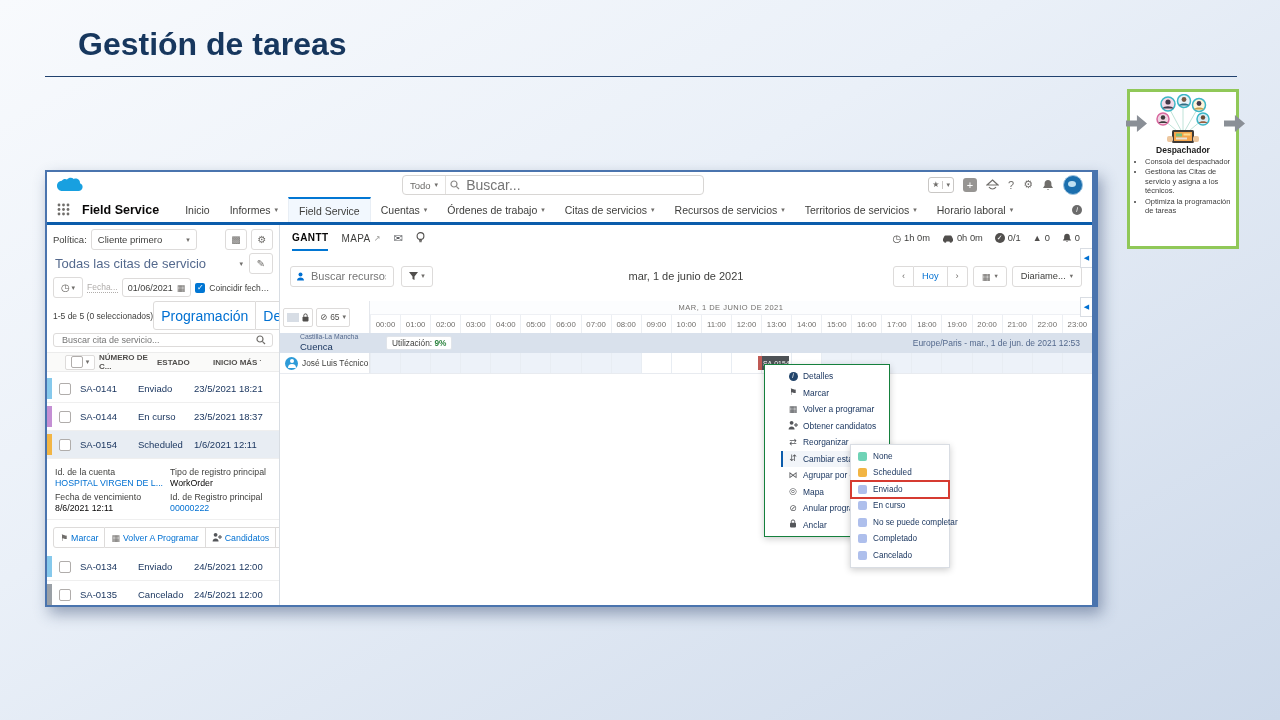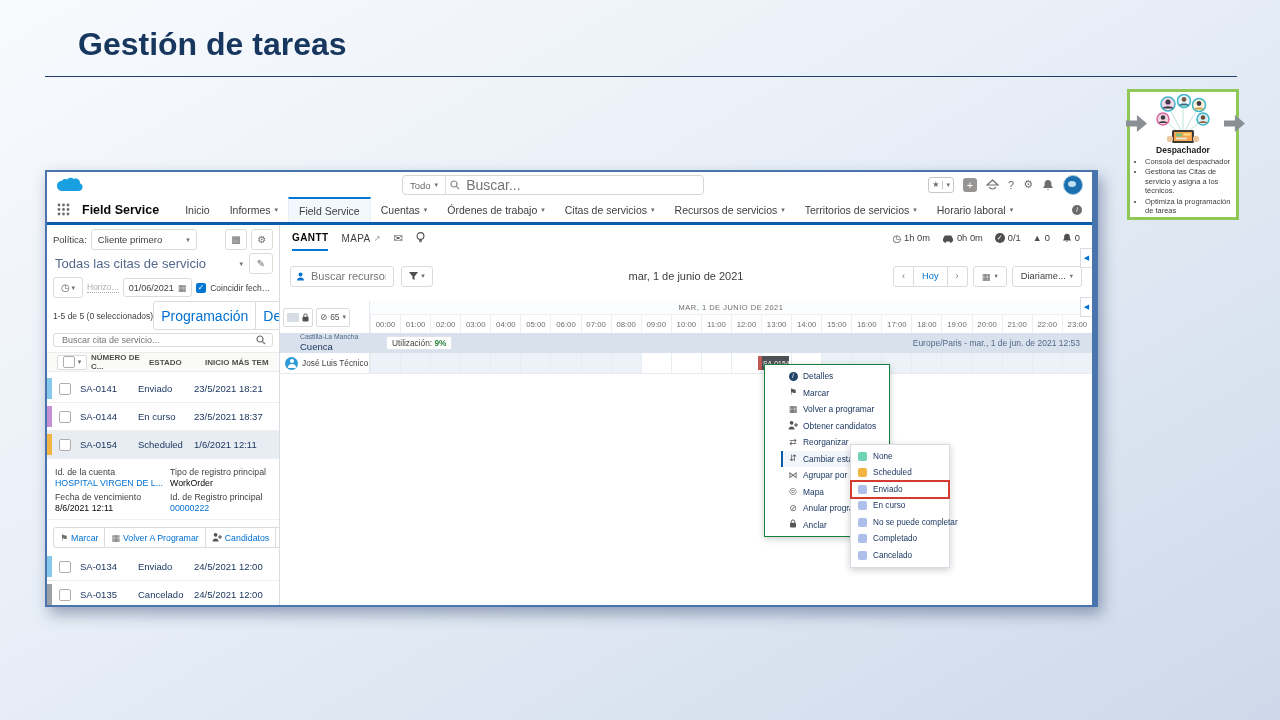--- a/index.html
+++ b/index.html
@@ -2,21 +2,21 @@
 <html><head>
 <meta charset="utf-8">
 <style>
   html,body{margin:0;padding:0;}
   .slide{position:relative;width:1280px;height:720px;overflow:hidden;
     background:linear-gradient(150deg,#f8fafd 0%,#eaf0f8 40%,#cdd9ea 100%);
     font-family:"Liberation Sans","DejaVu Sans",sans-serif;}
   
   .slide-title{position:absolute;left:78px;top:26px;font-size:32px;font-weight:bold;color:#17375e;}
   .slide-rule{position:absolute;left:45px;top:76px;width:1192px;border-top:1.5px solid #20416e;}
-  .sidecard{position:absolute;left:1127px;top:89px;width:112px;height:131px;background:#fff;
+  .sidecard{position:absolute;left:1127px;top:89px;width:112px;height:160px;background:#fff;
     border:3px solid #90c858;box-sizing:border-box;padding:2px 5px;z-index:2;}
   .sc-illu{display:block;margin:0 auto;}
   .sc-title{text-align:center;font-size:8.5px;font-weight:bold;color:#222;margin:1px 0 2px;}
   .sc-bullets{margin:0;padding-left:10px;font-size:7.5px;color:#404040;line-height:1.25;}
   .sc-bullets li{margin-bottom:1px;}
   .blockarrow{position:absolute;width:21px;height:17px;background:#8a8f96;z-index:3;
     clip-path:polygon(0 32%,52% 32%,52% 0,100% 50%,52% 100%,52% 68%,0 68%);}
   
   .window{position:absolute;left:45px;top:170px;width:1053px;height:437px;background:#fff;
     border:2px solid #4a74ae;border-right-width:6px;box-sizing:border-box;
@@ -67,21 +67,21 @@
   .chklabel{font-size:8.5px;color:#3e3e3c;white-space:nowrap;overflow:hidden;text-overflow:ellipsis;}
   .count{font-size:8.5px;color:#3e3e3c;flex:1;white-space:nowrap;}
   .pbtn{height:19px;border:1px solid #dddbda;background:#fff;color:#0070d2;font-size:14px;
     display:flex;align-items:center;padding:4px 7px;white-space:nowrap;}
   .pbtn.first{border-radius:3px 0 0 3px;}
   .pbtn.mid{border-left:0;}
   .searchbox{height:19px;border:1px solid #dddbda;border-radius:3px;display:flex;align-items:center;
     padding:0 6px;gap:4px;}
   .searchbox input{flex:1;border:0;outline:0;font-size:9px;color:#3e3e3c;min-width:0;font-family:inherit;}
   .thead{display:flex;align-items:center;height:18px;background:#fafaf9;border-top:1px solid #ececec;
-    border-bottom:1px solid #ececec;font-size:8px;font-weight:bold;color:#514f4d;margin:2px -6px 0;padding:0 10px;}
+    border-bottom:1px solid #ececec;font-size:8px;font-weight:bold;color:#514f4d;margin:2px -6px 0;padding:0 18px;}
   .cbsel{width:28px;height:13px;border:1px solid #dddbda;border-radius:2px;display:flex;align-items:center;
     justify-content:center;gap:3px;background:#fff;margin-right:4px;}
   .cbsel .cb{margin:0;}
   .th1{width:58px;} .th2{width:56px;} .th3{flex:1;white-space:nowrap;overflow:hidden;}
   .sa-row{display:flex;align-items:center;height:27px;border-bottom:1px solid #efefef;
     font-size:9.5px;color:#16325c;margin:0 -6px;padding:0 6px 0 0;}
   .sa-row.selected{background:#e8edf3;}
   .cbar{width:5px;height:21px;margin-right:3px;flex:0 0 5px;}
   .cb{width:10px;height:10px;border:1px solid #b0adab;border-radius:2px;background:#fff;margin:0 9px 0 4px;flex:0 0 auto;}
   .rc1{width:58px;} .rc2{width:56px;} .rc3{flex:1;white-space:nowrap;}
@@ -341,21 +341,21 @@
           </span>
           <span class="ibtn" style="width:22px;">
               <span>✎</span>
             </span>
         </div>
         <div class="prow">
           <span class="ibtn" style="width:28px;gap:2px;">
             <span>◷</span>
               <span class="crt">▾</span>
           </span>
-          <span class="horizon">Horizo...</span>
+          <span class="horizon">Fecha...</span>
           <span class="datebox">
             <span>01/06/2021</span>
             <span style="color:#706e6b;">▦</span>
           </span>
           <span class="chkbox">✓</span>
           <span class="chklabel">Coincidir fechas ...</span>
         </div>
         <div class="prow" style="gap:0;">
           <span class="count">1-5 de 5 (0 seleccionados)</span>
           <span class="pbtn first">Programación</span>

